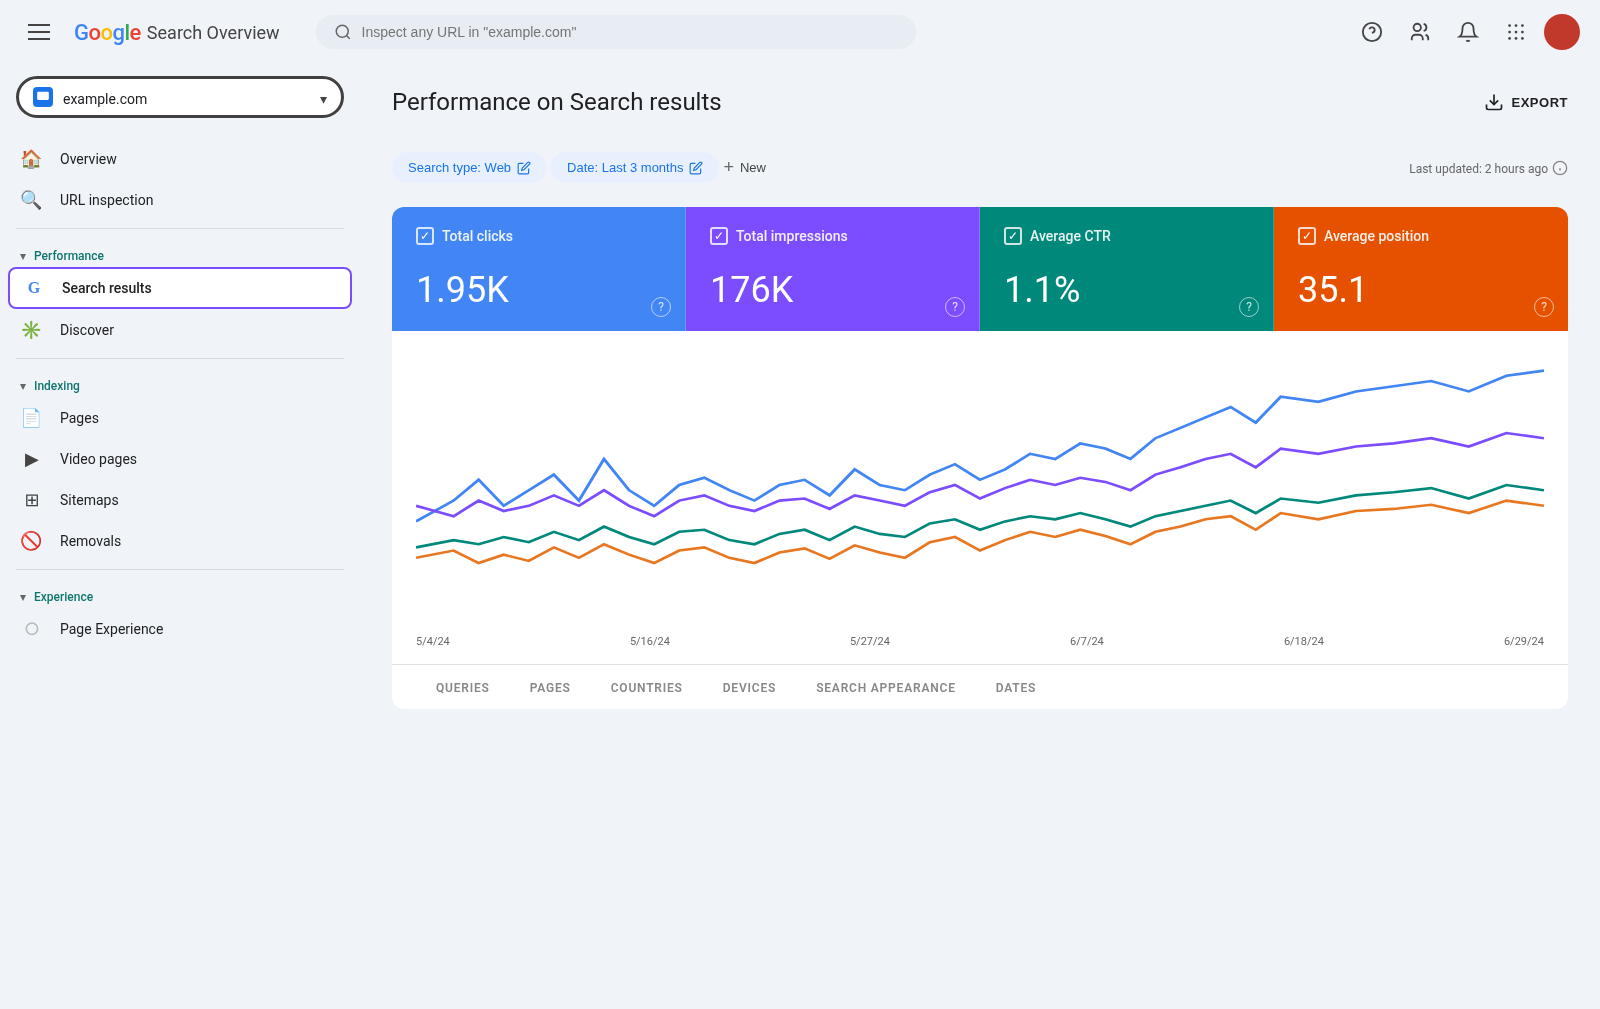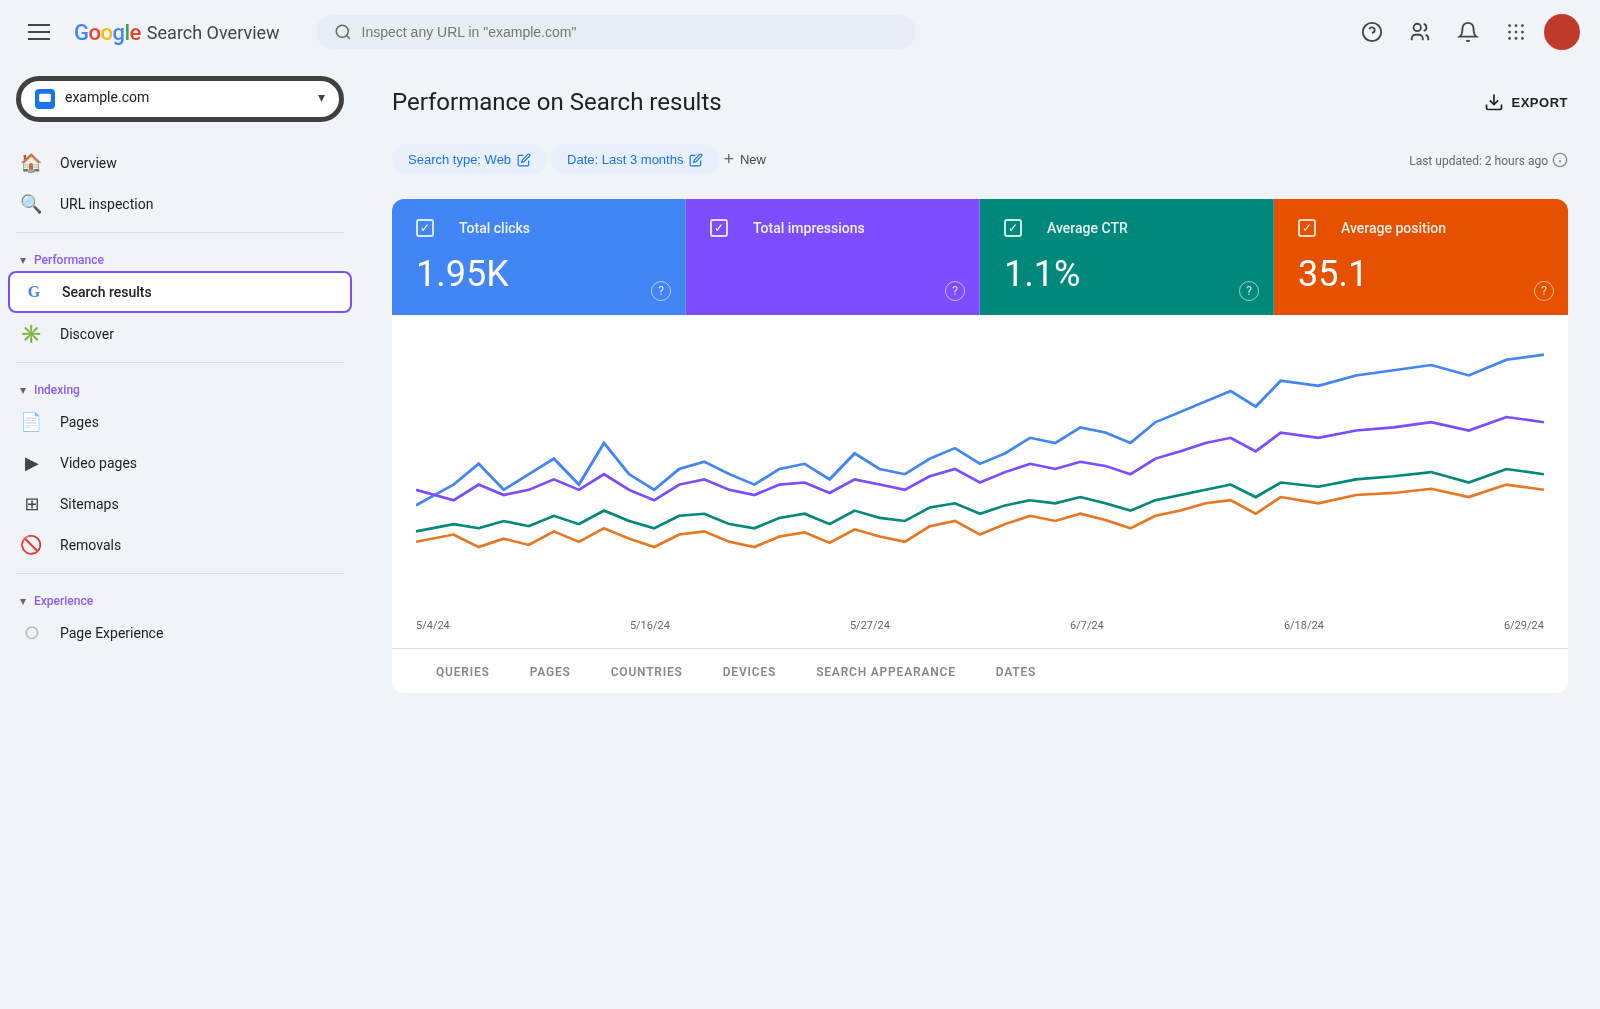--- a/index.html
+++ b/index.html
@@ -73,22 +73,22 @@
 
     
     .sidebar {
       width: 360px; flex-shrink: 0;
       background: #f0f4f9;
       padding: 12px 0;
       overflow-y: auto;
     }
     .property-selector {
       margin: 0 16px 20px;
-      display: flex; align-items: flex-start;
-      border: 5px solid #404040; border-radius: 24px;
+      display: flex; align-items: flex-end;
+      border: 3px solid #404040; border-radius: 24px;
       padding: 8px 14px; background: #fff; cursor: pointer; gap: 10px;
     }
     .property-selector-icon {
       width: 20px; height: 20px; background: #1a73e8;
       border-radius: 4px; display: flex; align-items: center;
       justify-content: center; flex-shrink: 0;
     }
     .property-name { flex: 1; font-size: 14px; color: #202124; }
     .property-dropdown { color: #444; font-size: 14px; }
 
@@ -103,35 +103,35 @@
       font-weight: 500;
     }
     .nav-item .nav-icon { font-size: 18px; color: #444; flex-shrink: 0; width: 24px; text-align: center; }
     .nav-item.active .nav-icon { color: #202124; }
 
     .section-header {
       display: flex; align-items: center; gap: 8px;
       padding: 12px 20px 4px; cursor: pointer;
     }
     .section-header-text {
-      font-size: 12px; color: #8b5cf6; font-weight: 500; text-transform: none;
+      font-size: 12px; color: #0f766e; font-weight: 500; text-transform: none;
     }
     .section-arrow { font-size: 12px; color: #666; }
     .divider { height: 1px; background: #dadce0; margin: 8px 16px; }
 
     
     .content {
       flex: 1; overflow-y: auto;
       background: #f0f4f9;
       padding: 24px 32px;
     }
 
     .content-header {
       display: flex; align-items: center; justify-content: space-between;
-      margin-bottom: 28px;
+      margin-bottom: 36px;
     }
     .page-title { font-size: 24px; font-weight: 400; color: #202124; }
     .export-btn {
       display: flex; align-items: center; gap: 8px;
       background: none; border: none; cursor: pointer;
       font-size: 13px; font-weight: 600; color: #202124; letter-spacing: 0.5px;
     }
 
     .filter-bar {
       display: flex; align-items: center; gap: 4px; margin-bottom: 24px; flex-wrap: wrap;
@@ -163,21 +163,21 @@
     }
     .metric-card:not(:last-child) {
       border-right: 1px solid rgba(255,255,255,0.2);
     }
     .metric-card.blue { background: #4285f4; }
     .metric-card.purple { background: #7c4dff; }
     .metric-card.teal { background: #00897b; }
     .metric-card.orange { background: #e65100; }
 
     .metric-header {
-      display: flex; align-items: center; gap: 25px; margin-bottom: 16px;
+      display: flex; align-items: center; gap: 8px; margin-bottom: 24px;
     }
     .metric-checkbox {
       width: 18px; height: 18px; border: 2px solid rgba(255,255,255,0.8);
       border-radius: 3px; display: flex; align-items: center; justify-content: center;
       flex-shrink: 0;
     }
     .metric-checkbox::after { content: '✓'; color: white; font-size: 12px; }
     .metric-label { font-size: 14px; color: rgba(255,255,255,0.9); font-weight: 500; }
     .metric-value { font-size: 36px; font-weight: 400; color: #fff; }
     .metric-info {
@@ -402,20 +402,21 @@
             <span class="metric-label">Total clicks</span>
           </div>
           <div class="metric-value">1.95K</div>
           <div class="metric-info">?</div>
         </div>
         <div class="metric-card purple">
           <div class="metric-header">
             <div class="metric-checkbox"></div>
             <span class="metric-label">Total impressions</span>
           </div>
+          <div class="metric-value">176K</div>
           <div class="metric-info">?</div>
         </div>
         <div class="metric-card teal">
           <div class="metric-header">
             <div class="metric-checkbox"></div>
             <span class="metric-label">Average CTR</span>
           </div>
           <div class="metric-value">1.1%</div>
           <div class="metric-info">?</div>
         </div>

